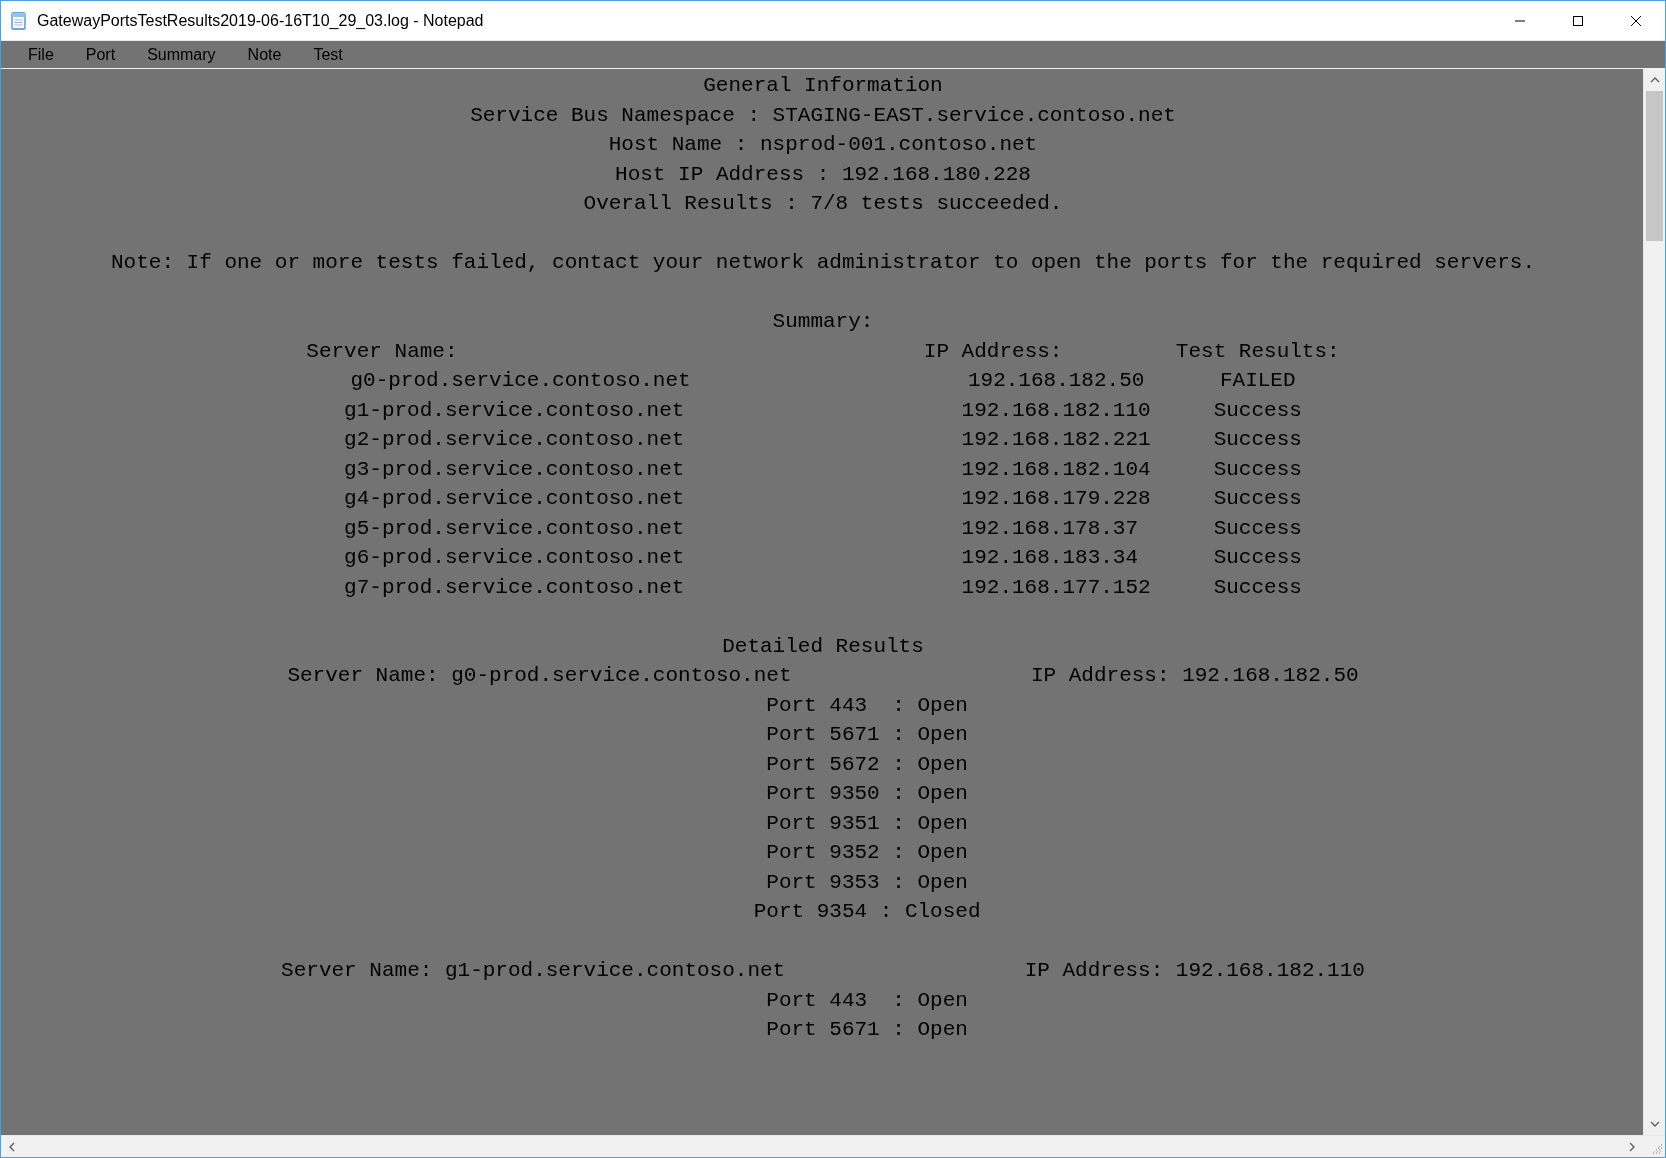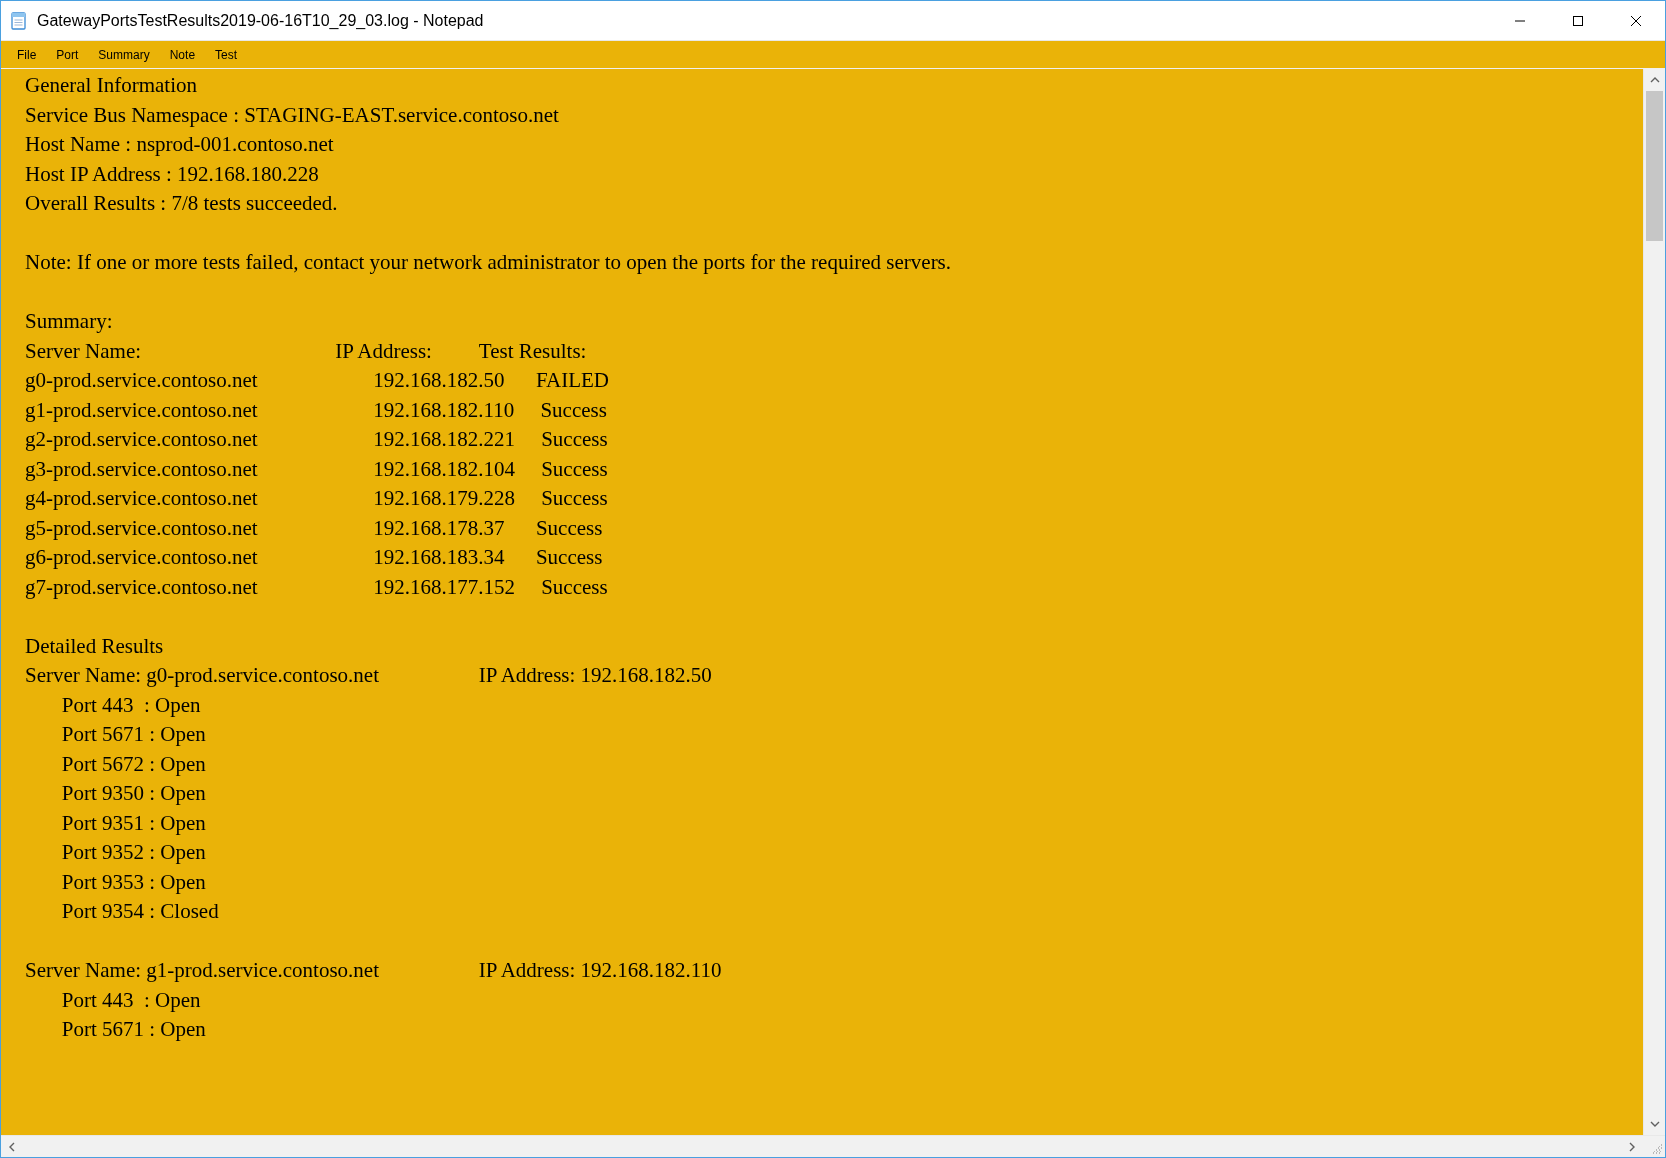--- a/index.html
+++ b/index.html
@@ -10,21 +10,21 @@
       font-size: 15px;
       background: #fff;
       overflow: hidden;
     }
     .window {
       width: 1666px;
       height: 1158px;
       border: 1px solid #4aa0e0;
       display: flex;
       flex-direction: column;
-      background: #eab308;
+      background: #737373;
       position: relative;
     }
     .titlebar {
       height: 40px;
       background: #fff;
       display: flex;
       align-items: center;
       padding: 0 0 0 8px;
       border-bottom: 1px solid #e8e8e8;
     }
@@ -49,44 +49,45 @@
       display: flex;
       align-items: center;
       justify-content: center;
       color: #000;
     }
     .win-btn svg { display:block; }
     .menubar {
       height: 28px;
       display: flex;
       align-items: center;
-      padding: 0 8px;
-      gap: 4px;
-      font-size: 12px;
+      padding: 0 19px;
+      gap: 16px;
+      font-size: 16px;
       color: #000;
       border-bottom: 1px solid #f0f0f0;
     }
     .menu-item {
       padding: 2px 8px;
     }
     .client {
       position: relative;
       flex: 1;
       display: flex;
       overflow: hidden;
     }
     .editor {
       flex: 1;
-      padding: 2px 6px 2px 24px;
-      font-family: Liberation Serif, serif;
+      padding: 2px 6px 2px 8px;
+      font-family: Liberation Mono, monospace;
       font-size: 21px;
       line-height: 29.5px;
       white-space: pre;
       color: #000;
       overflow: hidden;
+      text-align: center;
     }
     .vscroll {
       width: 22px;
       background: #f1f1f1;
       position: relative;
       border-left: 1px solid #e8e8e8;
     }
     .vscroll .arrow {
       position: absolute;
       left: 0; right: 0;

